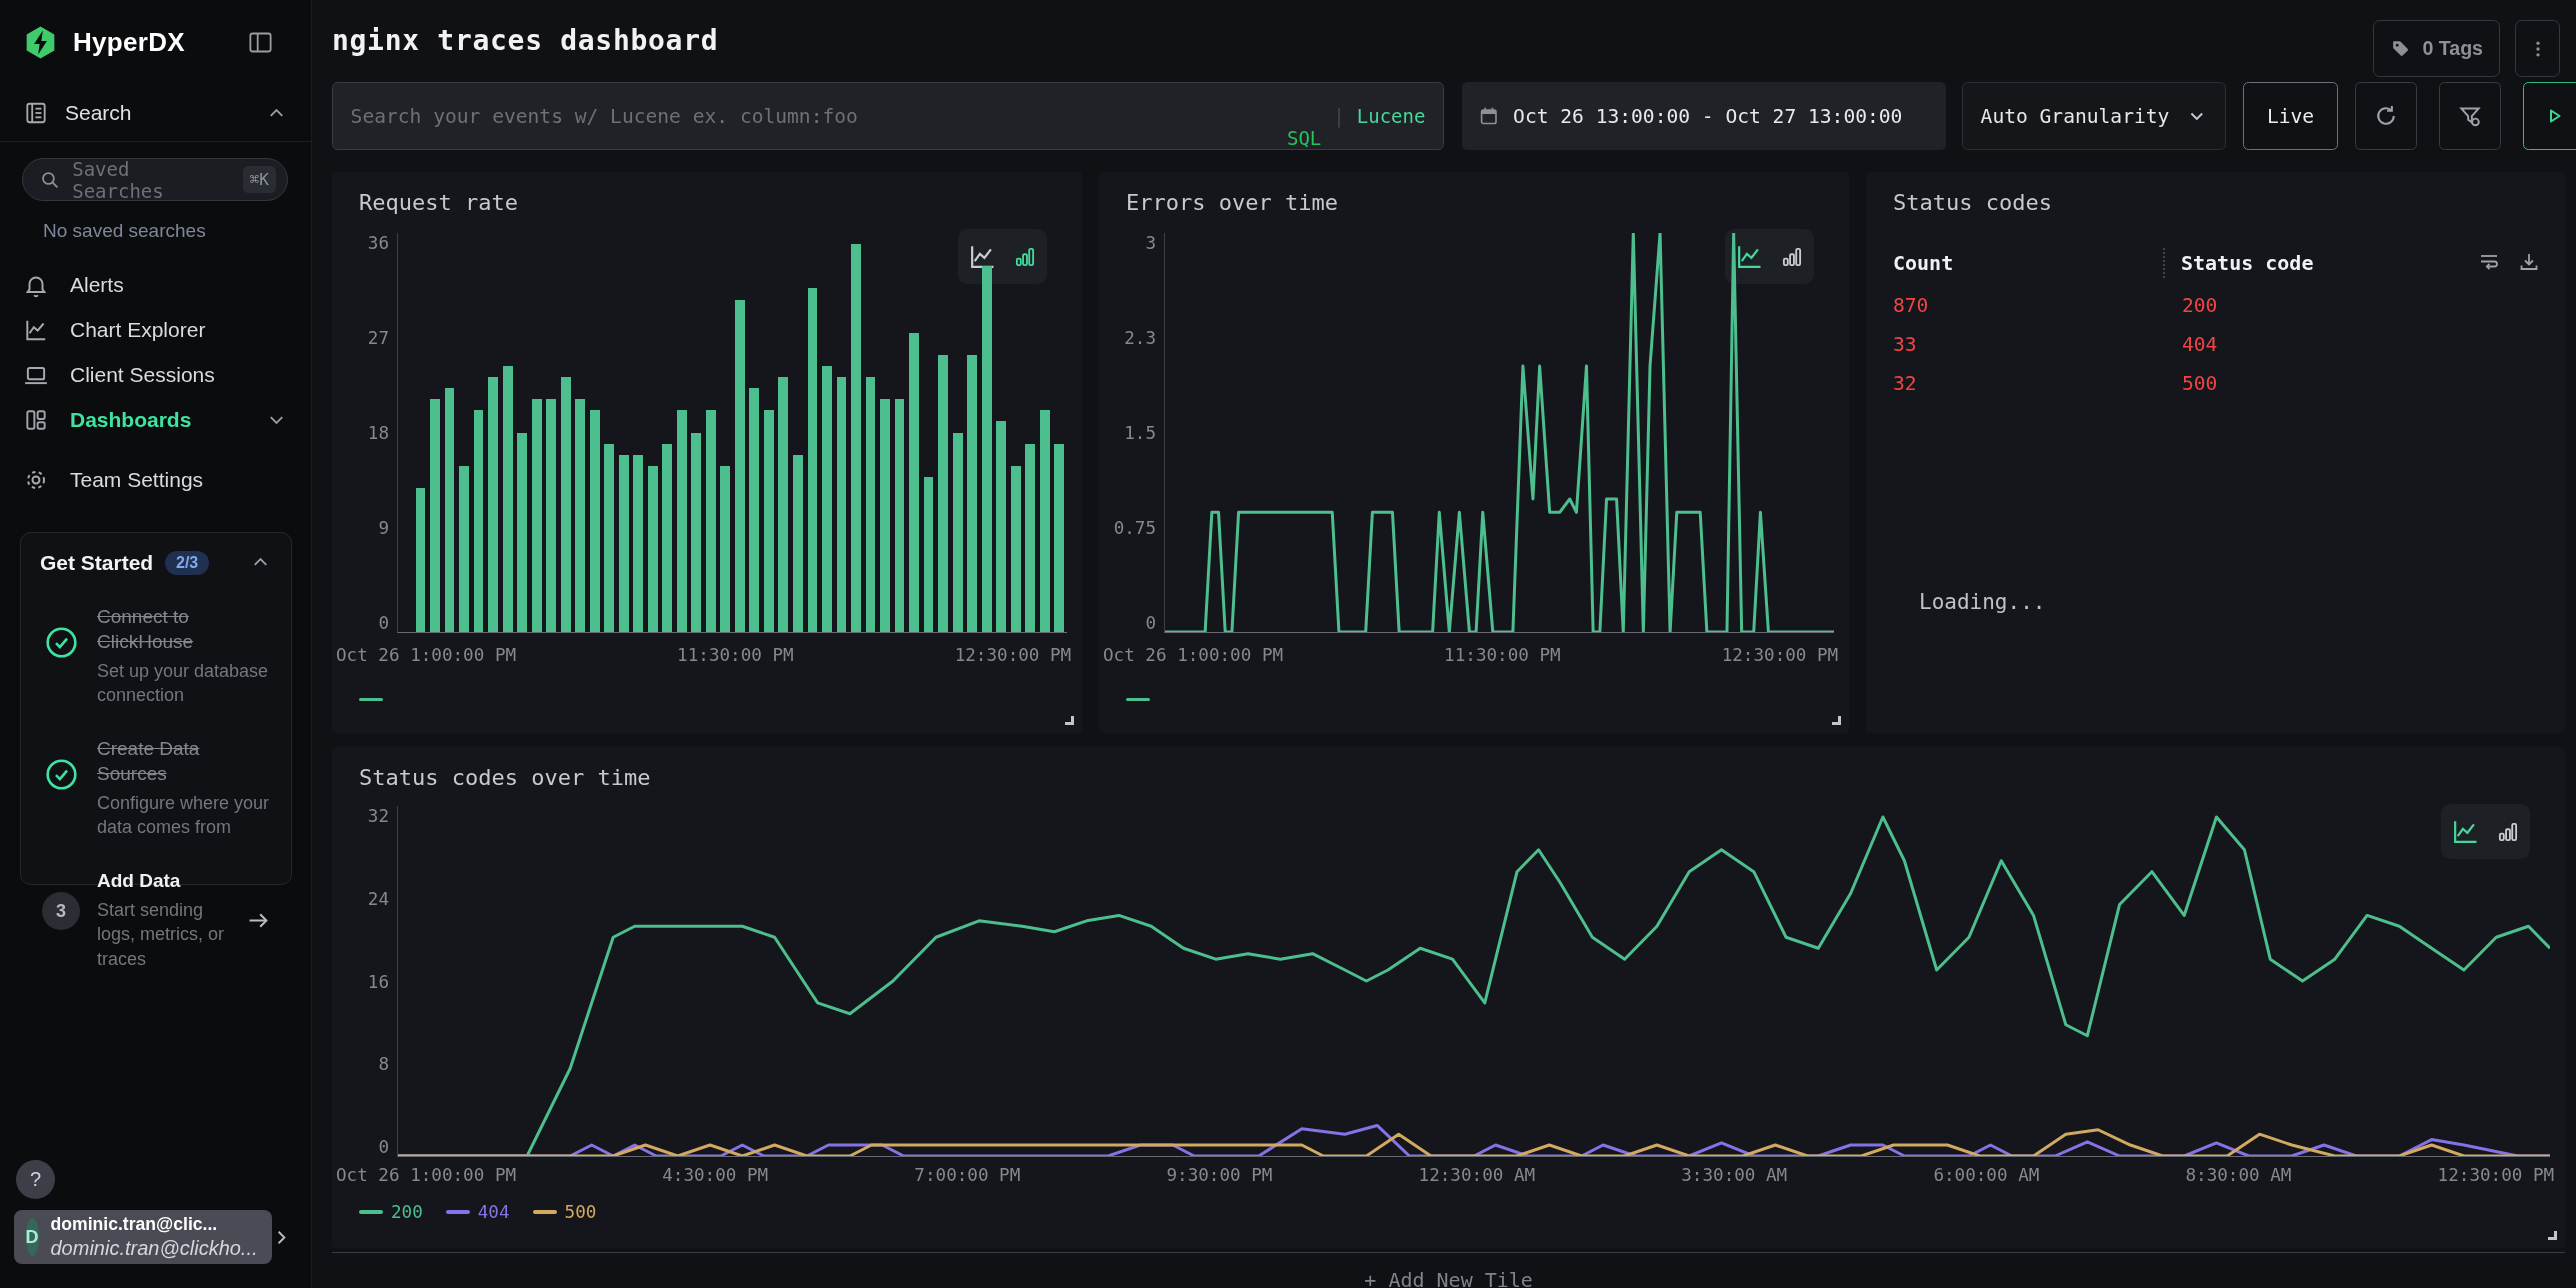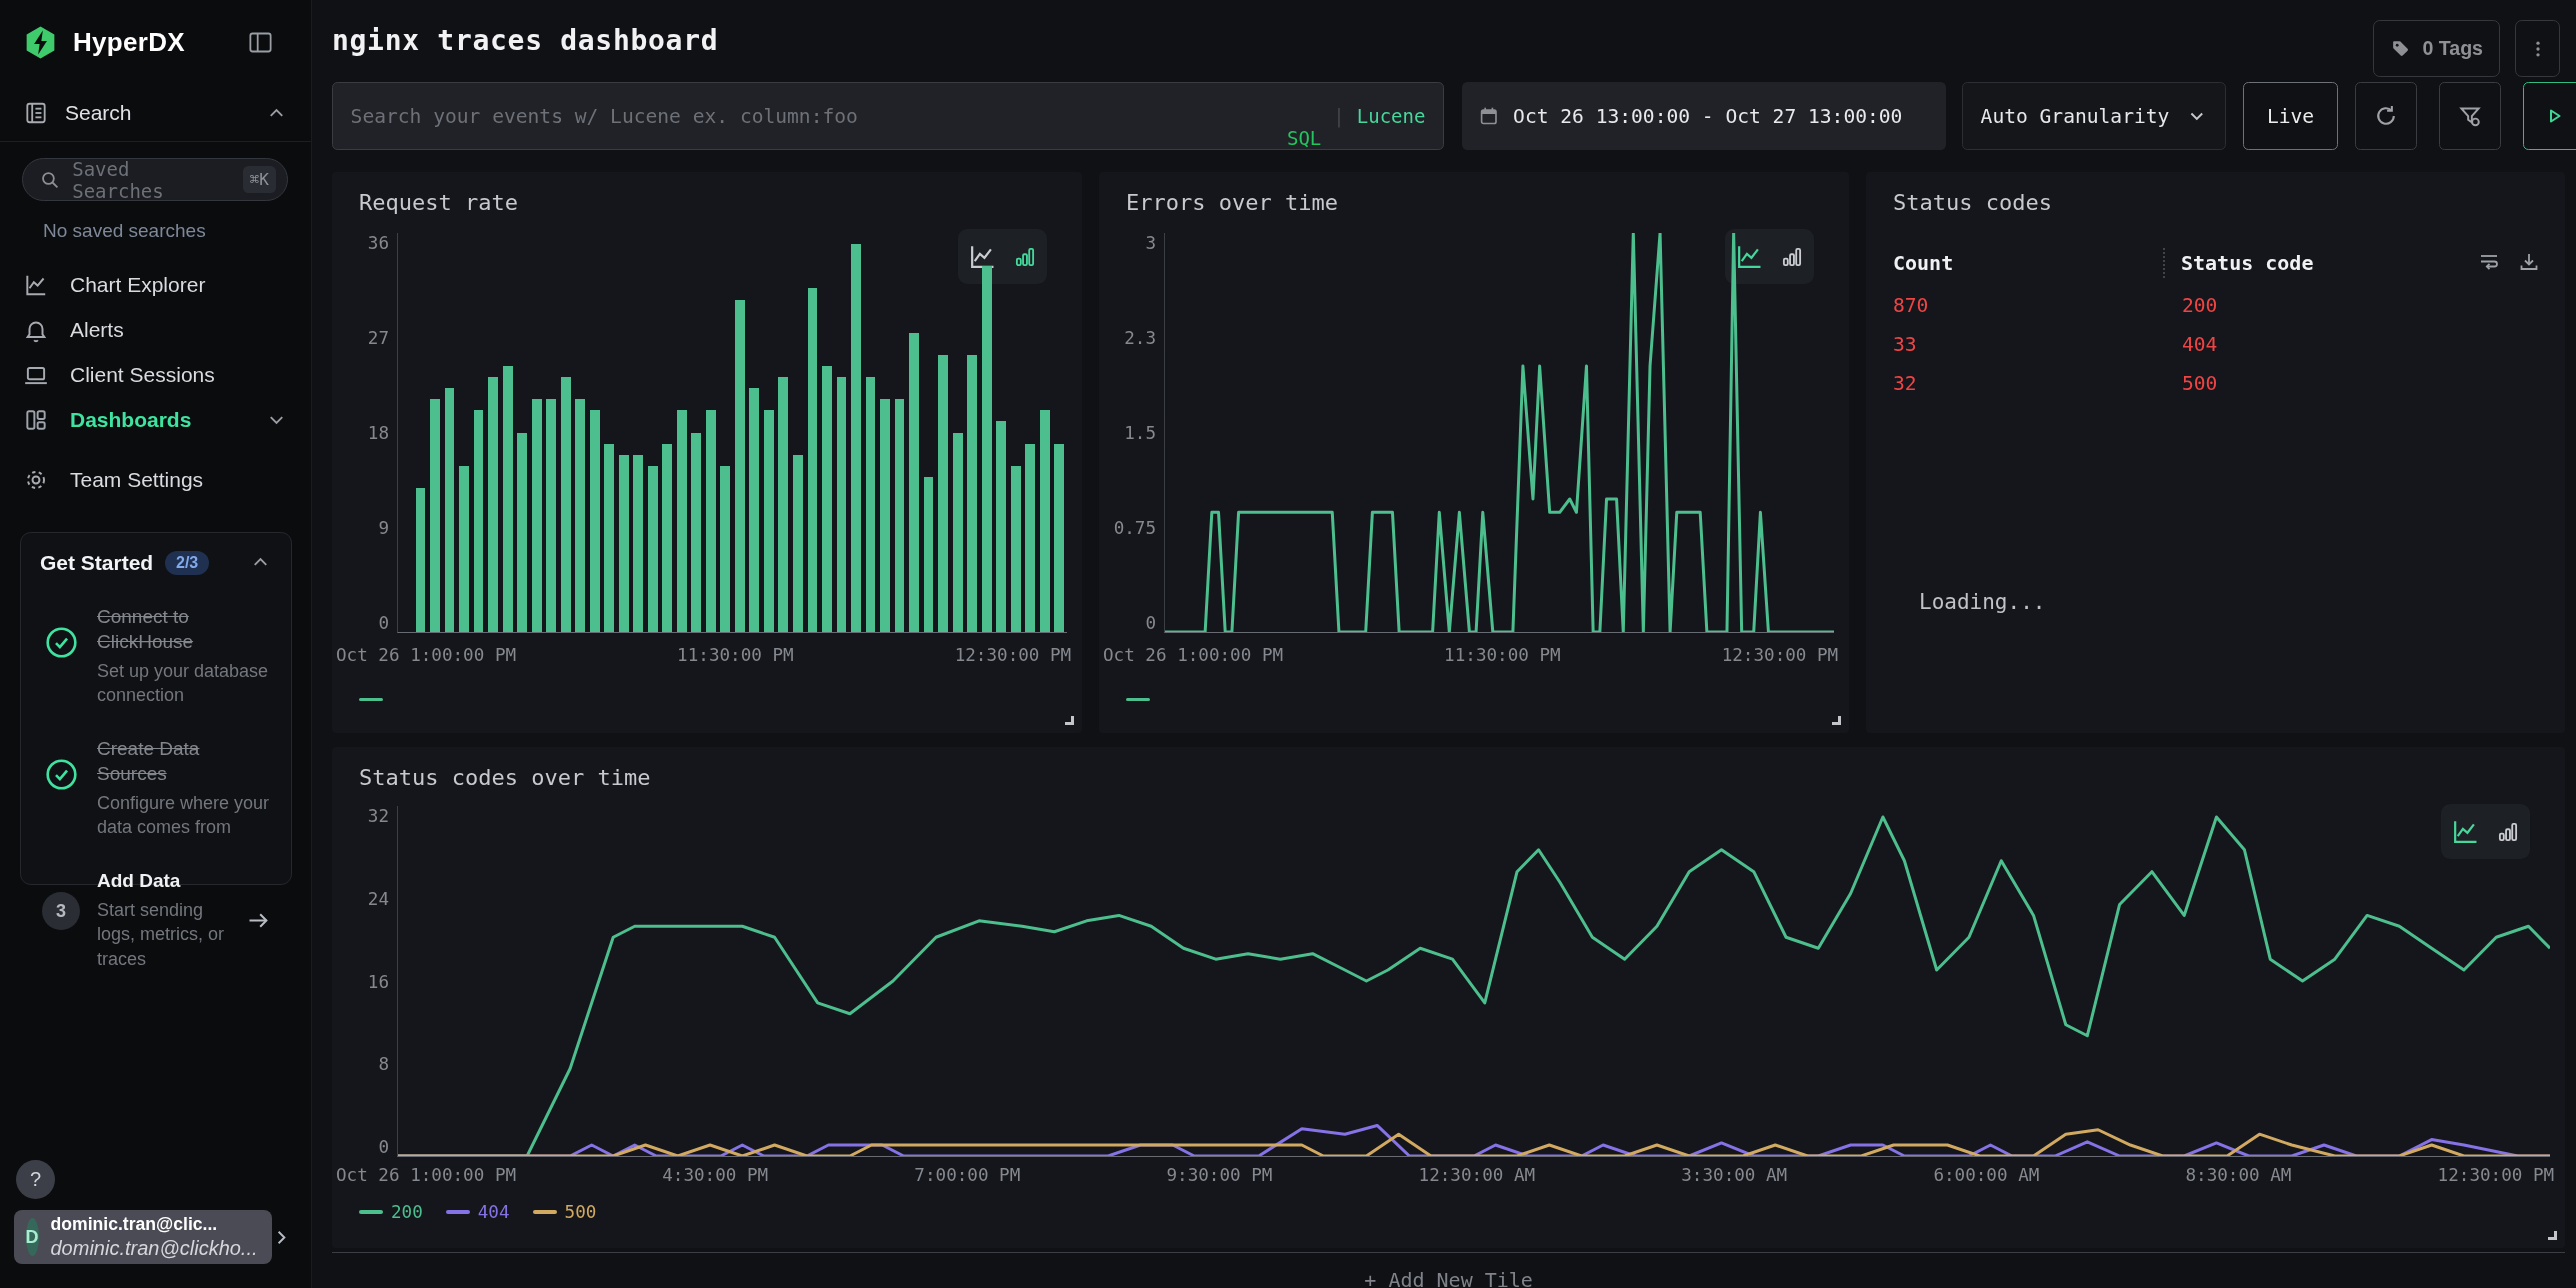--- a/index.html
+++ b/index.html
@@ -202,34 +202,34 @@
     </span>
     <span class="ph mono">Saved Searches</span>
     <span class="kbd mono">⌘K</span>
   </div>
   <div class="no-saved">No saved searches</div>
 
   <div class="nav">
     <div class="nav-item">
       <span class="nico">
           <svg width="26" height="26" viewBox="0 0 24 24" fill="none" stroke="currentColor" stroke-width="1.8">
-            <path d="M4 3.5 V20.5 H20.5"></path>
-            <polyline points="6,15 10,9.5 13.5,12.5 19,6"></polyline>
-          </svg>
-        </span>
-      <span>Chart Explorer</span>
+            <path d="M6 16 V11 a6 6 0 0 1 12 0 v5 l1.7 2.4 H4.3 Z"></path>
+            <path d="M10.3 21.4 a2 2 0 0 0 3.4 0"></path>
+          </svg>
+        </span>
+      <span>Alerts</span>
     </div>
     <div class="nav-item">
       <span class="nico">
           <svg width="26" height="26" viewBox="0 0 24 24" fill="none" stroke="currentColor" stroke-width="1.8">
-            <path d="M6 16 V11 a6 6 0 0 1 12 0 v5 l1.7 2.4 H4.3 Z"></path>
-            <path d="M10.3 21.4 a2 2 0 0 0 3.4 0"></path>
-          </svg>
-        </span>
-      <span>Alerts</span>
+            <path d="M4 3.5 V20.5 H20.5"></path>
+            <polyline points="6,15 10,9.5 13.5,12.5 19,6"></polyline>
+          </svg>
+        </span>
+      <span>Chart Explorer</span>
     </div>
     <div class="nav-item">
       <span class="nico">
           <svg width="26" height="26" viewBox="0 0 24 24" fill="none" stroke="currentColor" stroke-width="1.8">
             <rect x="4.5" y="5.5" width="15" height="10.5" rx="1.5"></rect>
             <line x1="2" y1="19.5" x2="22" y2="19.5"></line>
           </svg>
         </span>
       <span>Client Sessions</span>
     </div>

